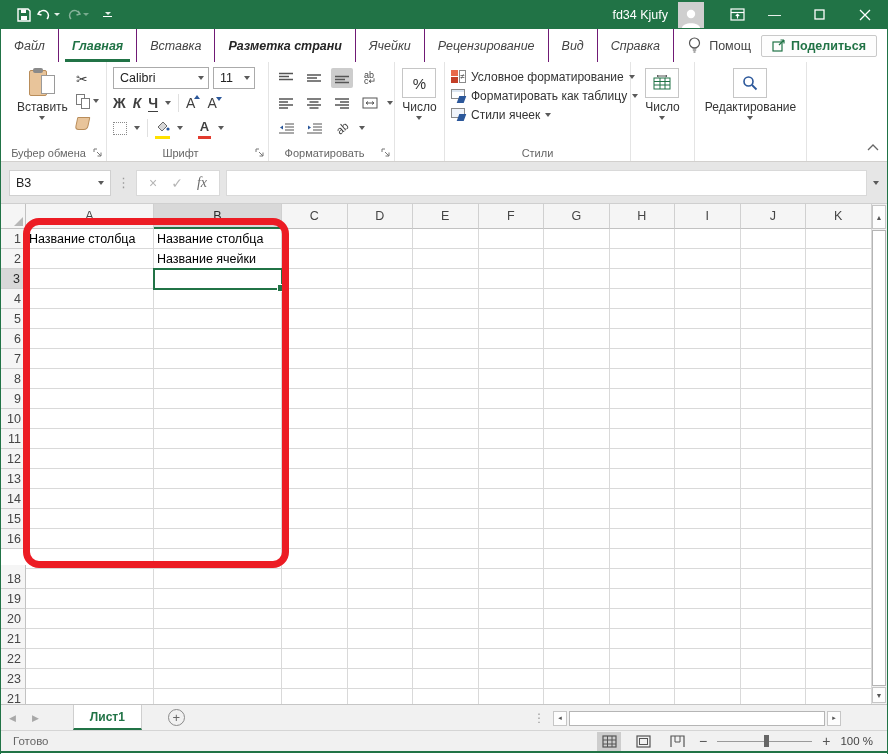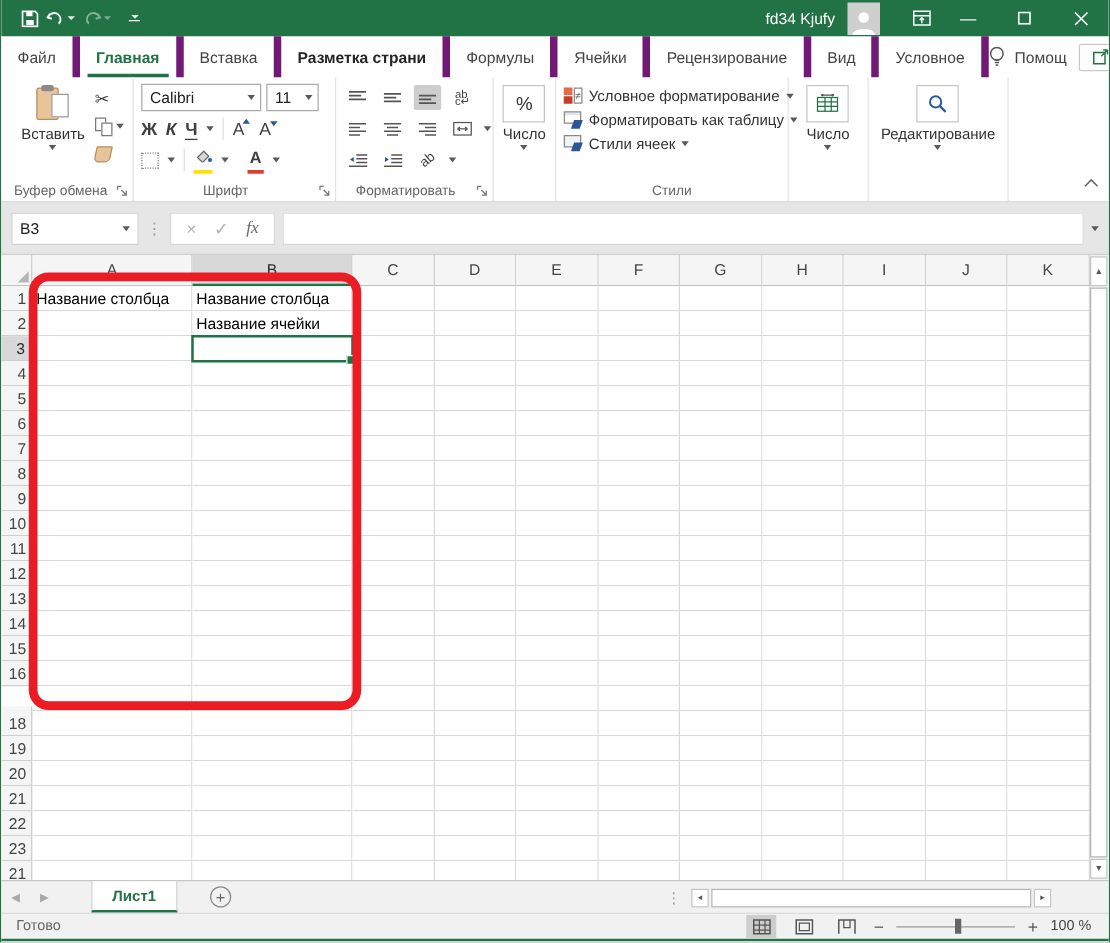--- a/index.html
+++ b/index.html
@@ -16,21 +16,21 @@
   .chev-w { width:0;height:0;border-left:3px solid transparent;border-right:3px solid transparent;border-top:3.5px solid #e3efe7; }
   .tb-title { position:absolute; left:0; right:0; text-align:center; font-size:12.5px; pointer-events:none; }
   .tb-right { margin-left:auto; display:flex; align-items:center; height:100%; }
   .tb-user { font-size:12.5px; margin-right:10px; }
   .avatar { width:26px; height:26px; background:#cfcfcf; display:flex; align-items:flex-end; justify-content:center; overflow:hidden; margin-right:18px; }
   .winbtn { width:45px; height:100%; display:flex; align-items:center; justify-content:center; color:#fff; font-size:13px; }
   .ribopts { width:30px; }
 
   
   .tabrow { height:33px; background:#fff; display:flex; align-items:stretch; font-size:12.5px; color:#444; }
-  .rtab { display:flex; align-items:center; padding:12px 13px; position:relative; border-right:6px solid #701a75; white-space:nowrap; }
+  .rtab { display:flex; align-items:center; padding:12px 13px; position:relative; border-right:1px solid #701a75; white-space:nowrap;font-style:italic; }
   .rtab.active { color:#217346; font-weight:bold; }
   .rtab.active::after { content:""; position:absolute; left:6px; right:6px; bottom:0; height:3px; background:#217346; }
   .rtab.boldtab { font-weight:bold; color:#252525; }
   .tab-right { margin-left:auto; display:flex; align-items:center; gap:10px; padding-right:10px; }
   .helpbox { display:flex; align-items:center; gap:8px; color:#444; }
   .sharebtn { display:flex; align-items:center; gap:5px; border:1px solid #c9c9c9; background:#fdfdfd; border-radius:2px; padding:3px 10px; color:#217346; font-weight:bold; font-size:12.5px; }
 
   
   .ribbon { height:100px; background:#fff; border-bottom:1px solid #d2d0ce; display:flex; padding-left:4px; position:relative; }
   .rgroup { position:relative; border-right:1px solid #e4e4e4; padding:4px 6px 16px 6px; display:flex; }
@@ -191,25 +191,24 @@
           </svg>
       </span>
     </div>
   </div>
 
   <div class="tabrow">
     <span class="rtab">Файл</span>
     <span class="rtab active">Главная</span>
     <span class="rtab">Вставка</span>
     <span class="rtab boldtab">Разметка страни</span>
-    <span class="rtab">Формулы</span>
     <span class="rtab">Ячейки</span>
     <span class="rtab">Рецензирование</span>
     <span class="rtab">Вид</span>
-    <span class="rtab">Условное</span>
+    <span class="rtab">Справка</span>
     <div class="tab-right">
       <span class="helpbox">
         <svg width="13" height="17" viewBox="0 0 13 17">
             <circle cx="6.5" cy="6" r="5" fill="none" stroke="#555" stroke-width="1.2"></circle>
             <path d="M4.5 11h4 M4.8 13h3.4 M5.5 15h2" stroke="#555" stroke-width="1.1"></path>
           </svg>
         <span>Помощ</span>
       </span>
       <span class="sharebtn">
         <svg width="14" height="13" viewBox="0 0 14 13">

